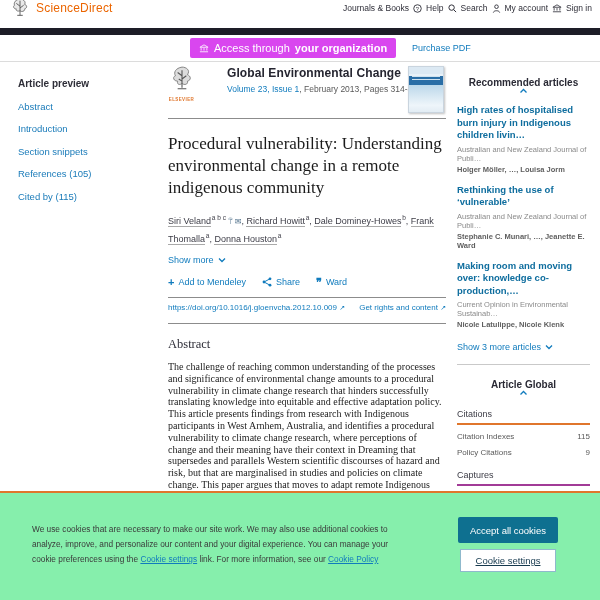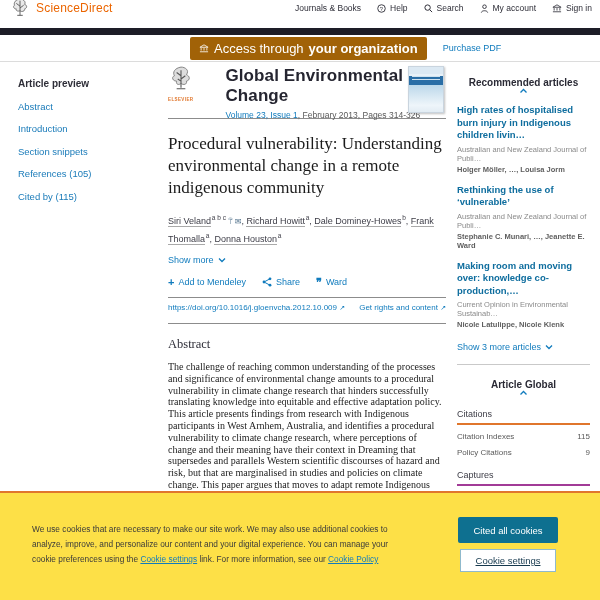--- a/index.html
+++ b/index.html
@@ -4,47 +4,47 @@
 <style>
   html,body{margin:0;padding:0;}
   body{font-family:"Liberation Sans",sans-serif;background:#ffffff;-webkit-font-smoothing:antialiased;}
   .page{position:relative;width:600px;height:600px;background:#fff;overflow:hidden;}
 
   
   .topbar{position:absolute;top:0;left:0;right:0;height:16px;background:#fff;display:flex;align-items:center;}
   .brand{display:flex;align-items:center;gap:6px;margin-left:10px;cursor:pointer;}
   .brand .tree{width:20px;height:22px;}
   .brand-name{color:#eb6500;font-size:12px;letter-spacing:.2px;}
-  .topnav{margin-left:auto;margin-right:8px;display:flex;align-items:center;gap:16px;}
+  .topnav{margin-left:auto;margin-right:8px;display:flex;align-items:center;gap:4px;}
   .topnav .navitem{display:flex;align-items:center;gap:4px;font-size:8.5px;color:#2e2e38;cursor:pointer;white-space:nowrap;}
   .icon-svg{display:inline-block;vertical-align:middle;}
   .darkstrip{position:absolute;top:28px;left:0;right:0;height:7px;background:#1d1d27;}
 
   
   .accessrow{position:absolute;top:35px;left:0;right:0;height:27px;background:#fff;display:flex;align-items:center;padding-left:190px;gap:16px;border-bottom:1px solid #dcdcdc;box-sizing:border-box;}
-  .org-btn{display:flex;align-items:center;gap:5px;background:#a16207;color:#fff;font-size:13px;padding:4px 9px;border-radius:2px;cursor:pointer;border:none;}
+  .org-btn{display:flex;align-items:center;gap:5px;background:#d946ef;color:#fff;font-size:11px;padding:4px 9px;border-radius:2px;cursor:pointer;border:none;}
   .org-btn b{font-weight:700;}
   .purchase{color:#107bbd;font-size:9px;cursor:pointer;}
 
   
   .main{position:absolute;top:63px;left:0;right:0;height:429px;overflow:hidden;background:#fff;}
 
   
   .leftcol{position:absolute;left:18px;top:0;width:135px;}
   .preview-title{font-size:10px;font-weight:700;color:#2e2e38;margin-top:15px;}
   .toc a{display:block;font-size:9.5px;color:#1a7bb9;margin-top:11.5px;cursor:pointer;text-decoration:none;}
 
   
   .centercol{position:absolute;left:168px;top:0;width:278px;}
   .jhead{display:flex;align-items:flex-start;margin-top:3px;position:relative;height:46px;}
   .jlogo{width:27px;text-align:center;}
   .jlogo .tree{width:22px;height:26px;}
   .jlogo .elsname{font-size:4.5px;color:#e0762c;font-weight:700;letter-spacing:.4px;margin-top:1px;}
   .jmeta{margin-left:32px;}
-  .jtitle{font-size:17px;color:#252530;font-weight:600;letter-spacing:.1px;cursor:pointer;}
+  .jtitle{font-size:12px;color:#252530;font-weight:600;letter-spacing:.1px;cursor:pointer;}
   .jvol{font-size:8.5px;margin-top:4px;color:#595959;}
   .jvol .vol-link{color:#107bbd;cursor:pointer;}
   .jcover{position:absolute;right:2px;top:0;width:34px;height:45px;border:1px solid #c9d4de;box-shadow:1px 1px 2px rgba(0,0,0,.25);cursor:pointer;background:#e8f1f8;overflow:hidden;}
   .jcover .c1{height:7px;background:#dce9f3;}
   .jcover .c2{height:9px;background:#2a6ea6;}
   .jcover .c2 i{display:block;height:1px;background:#cfe2ef;margin:2px 3px 0 3px;}
   .jcover .c3{height:29px;background:linear-gradient(#bcd8ea,#eef5fa 70%,#dfeaf2);}
   .hr-dark{border:none;border-top:1px solid #8c8c8c;margin:6px 0 0 0;}
   .art-title{font-family:"Liberation Serif",serif;font-size:17px;line-height:22px;color:#1b1b1b;margin-top:14px;font-weight:400;}
   .authors{margin-top:12px;font-size:9px;line-height:14px;color:#3c3c46;}
@@ -70,21 +70,21 @@
   .rec-title{font-size:9.5px;font-weight:600;color:#0e6d9e;line-height:12.5px;}
   .rec-journal{font-size:7.5px;color:#8a8a8a;margin-top:3px;}
   .rec-authors{font-size:7.5px;font-weight:700;color:#5f5f5f;margin-top:2px;}
   .show3{margin-top:13px;font-size:9px;color:#107bbd;display:flex;align-items:center;gap:4px;cursor:pointer;}
   .hr-light{border:none;border-top:1px solid #c9c9c9;margin:12px 0 0 0;}
   .m-section{font-size:9px;color:#3c3c46;margin-top:13px;}
   .m-rule{height:2px;margin-top:4px;}
   .m-row{display:flex;justify-content:space-between;font-size:8px;color:#5a5a5a;margin-top:7px;}
 
   
-  .cookiebar{position:absolute;left:0;right:0;top:491px;height:109px;background:#fde047;border-top:2px solid #e0762c;box-sizing:border-box;}
+  .cookiebar{position:absolute;left:0;right:0;top:491px;height:109px;background:#86efac;border-top:2px solid #e0762c;box-sizing:border-box;}
   .cookie-text{position:absolute;left:32px;top:29px;width:375px;font-size:8.3px;line-height:15px;color:#3a3a3a;}
   .cookie-text a{color:#107bbd;text-decoration:underline;cursor:pointer;}
   .accept-btn{position:absolute;right:42px;top:24px;width:100px;height:26px;background:#0e7090;color:#fff;border:none;border-radius:2px;font-size:9.5px;font-family:"Liberation Sans",sans-serif;cursor:pointer;}
   .settings-btn{position:absolute;right:44px;top:56px;width:96px;height:23px;background:#fff;color:#16394e;border:1px solid #8fb9cc;font-size:9.5px;font-family:"Liberation Sans",sans-serif;text-decoration:underline;cursor:pointer;}
 </style>
 </head>
 <body>
 
 <div class="page">
 
@@ -289,17 +289,17 @@
           <span>256</span>
       </div>
 
     </div>
   </div>
 
   <div class="cookiebar">
     <div class="cookie-text">
       <span>We use cookies that are necessary to make our site work. We may also use additional cookies to analyze, improve, and personalize our content and your digital experience. You can manage your cookie preferences using the </span><a>Cookie settings</a><span> link. For more information, see our </span><a>Cookie Policy</a>
     </div>
-    <button class="accept-btn">Cited all cookies</button>
+    <button class="accept-btn">Accept all cookies</button>
     <button class="settings-btn">Cookie settings</button>
   </div>
 
 </div>
 
 </body></html>

